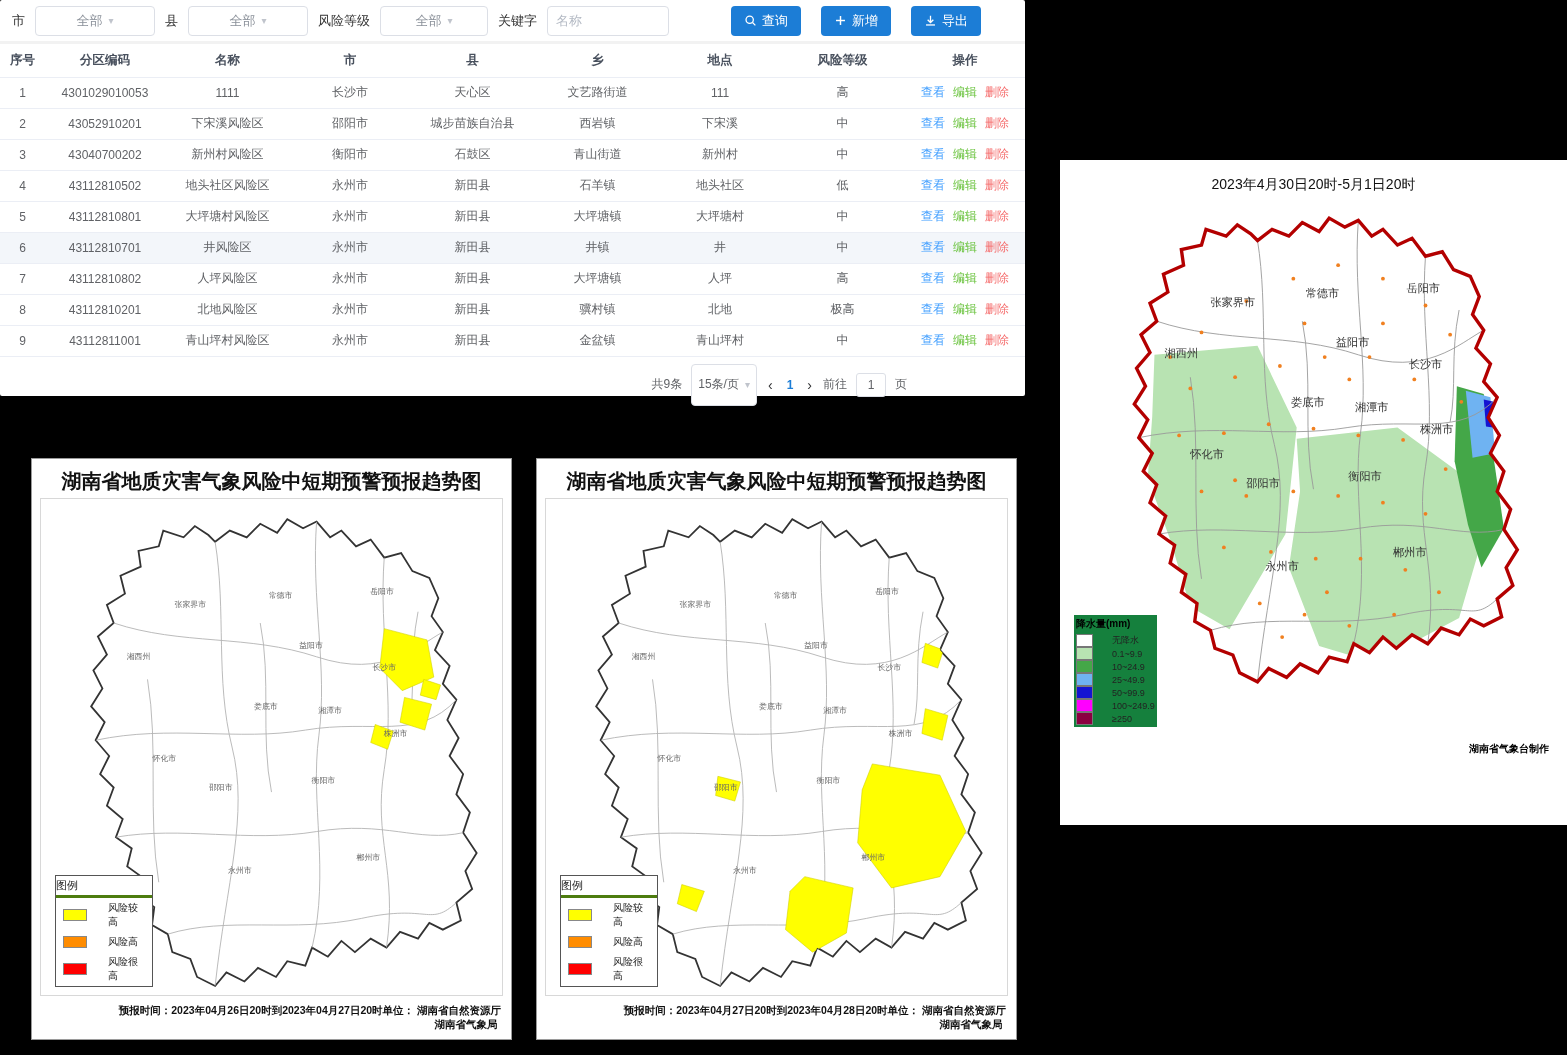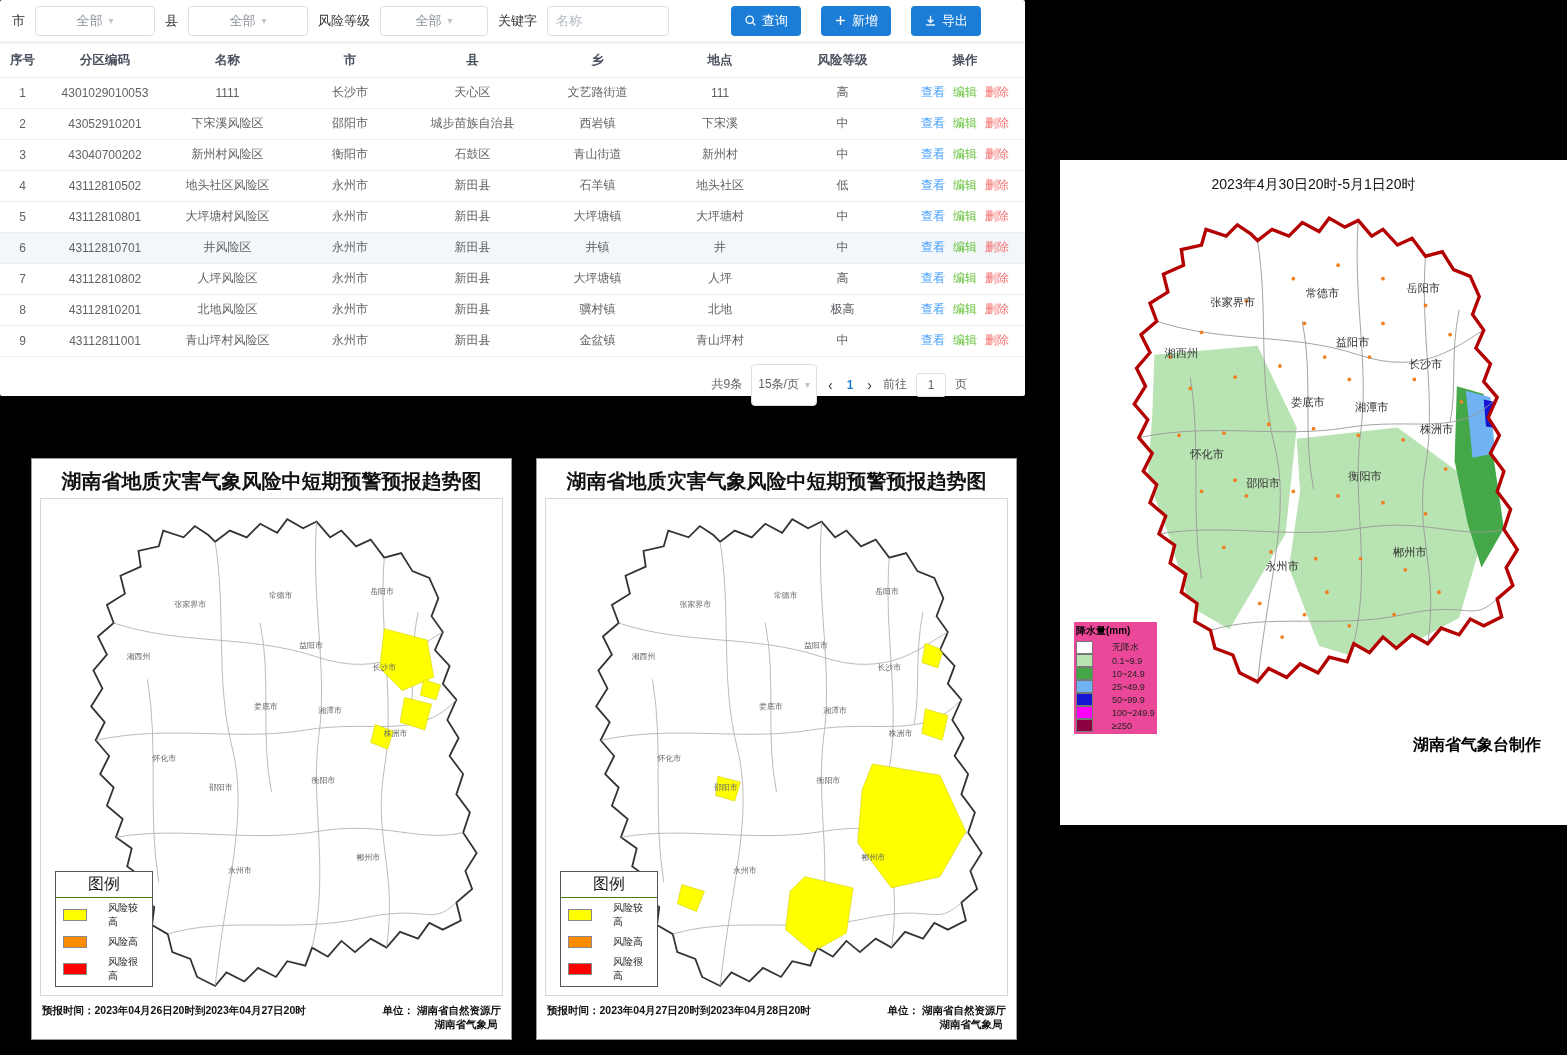--- a/index.html
+++ b/index.html
@@ -19,52 +19,52 @@
   .btn{display:inline-flex;align-items:center;gap:5px;background:#1c7dd6;color:#fff;border:none;border-radius:4px;height:30px;padding:0 13px;font-size:13px;cursor:pointer}
   .btn + .btn{margin-left:10px}
   .btn-search{margin-left:52px}
   .bicon{width:13px;height:13px}
   table{width:100%;border-collapse:collapse;table-layout:fixed}
   th{font-size:12.5px;color:#49515e;font-weight:bold;height:33px;border-bottom:1px solid #ebeef5;text-align:center;white-space:nowrap;overflow:hidden}
   td{font-size:12px;color:#606266;height:31px;border-bottom:1px solid #ebeef5;text-align:center;white-space:nowrap;overflow:hidden}
   tr.hl{background:#f3f6fa}
   .act{font-size:12px;margin:0 4px;cursor:pointer;text-decoration:none}
   .act0{color:#409eff}.act1{color:#67c23a}.act2{color:#f56c6c}
-  .pagination{display:flex;align-items:center;justify-content:flex-end;padding:7px 58px 0 0;gap:9px;font-size:12px;color:#606266}
+  .pagination{display:flex;align-items:center;justify-content:flex-end;padding:7px 118px 0 0;gap:9px;font-size:12px;color:#606266}
   .pg-size{height:42px;font-size:12px;padding:0 6px;color:#606266}
   .pg-arrow{color:#303133;font-size:14px;cursor:pointer;padding:0 2px}
   .pg-cur{color:#1c7dd6;font-weight:bold;cursor:pointer;padding:0 3px}
   .pg-input{width:30px;height:24px;border:1px solid #dcdfe6;border-radius:3px;text-align:center;font-size:12px;color:#606266}
 
   
   .trend-panel{width:481px;height:582px;border:1px solid #9a9a9a;padding:4px 8px 6px}
   .trend-title{text-align:center;font-size:20px;font-weight:bold;color:#111;padding:5px 0 3px}
   .map-wrap{position:relative;height:498px;border:1px solid #d8d8d8}
   .map-wrap svg{width:100%;height:100%;display:block}
   .trend-legend{position:absolute;left:14px;bottom:8px;background:#fff;border:1px solid #555;width:98px}
-  .lg-title{text-align:center;border-bottom:1px solid #4d7c0f;padding:2px 0;font-size:16px;color:#222}
+  .lg-title{text-align:left;border-bottom:3px solid #4d7c0f;padding:2px 0;font-size:11px;color:#222}
   .lg-row{display:flex;align-items:center;gap:21px;padding:3px 7px}
   .lg-swatch{width:24px;height:12px;border:1px solid #888;flex:none}
   .lg-row span:last-child{font-size:10px;color:#222}
-  .trend-caption{display:flex;justify-content:space-between;font-size:10.5px;font-weight:bold;color:#111;padding:8px 2px 0}
+  .trend-caption{display:flex;justify-content:flex-end;font-size:10.5px;font-weight:bold;color:#111;padding:8px 2px 0}
   .unit-block{text-align:left}
   .unit-line2{padding-left:52px}
 
   
   .precip-panel{left:1060px;top:160px;width:507px;height:665px;padding:8px 10px}
   .precip-title{text-align:center;font-weight:bold;font-size:17px;color:#000;margin-top:8px}
   .precip-subtitle{text-align:center;font-size:14px;color:#111;margin-top:8px}
   .precip-map{position:relative;height:560px;margin-top:4px}
   .precip-map svg{width:100%;height:88%;display:block}
-  .precip-legend{position:absolute;left:4px;bottom:24px;font-size:9px;color:#000;background:#ec4899;padding:2px}
+  .precip-legend{position:absolute;left:4px;bottom:31px;font-size:9px;color:#000;background:#15803d;padding:2px}
   .pl-title{font-weight:bold;font-size:10px;margin-bottom:3px}
   .precip-legend .lg-row{padding:0;gap:19px}
   .pl-swatch{width:17px;height:13px;border:1px solid #777;flex:none}
   .precip-legend .lg-row span:last-child{font-size:9px}
-  .precip-credit{position:absolute;right:16px;bottom:2px;font-weight:bold;font-size:16px;color:#000}
+  .precip-credit{position:absolute;right:8px;bottom:2px;font-weight:bold;font-size:10px;color:#000}
 
   g[data-cities="trend"] text{font-size:7px;fill:#666}
   g[data-cities="precip"] text{font-size:10px;fill:#333}
 </style>
 </head>
 <body>
 
 <svg width="0" height="0" style="position:absolute" aria-hidden="true">
   <defs>
     <path id="hunanPath" d="M150,38 L163,28 L178,34 L190,22 L205,30 L214,18 L228,26 L240,20 L252,34 L262,28 L275,42 L288,36 L300,52 L315,48 L325,64 L340,70 L348,88 L342,104 L352,118 L345,134 L358,148 L352,164 L364,178 L356,196 L366,212 L358,228 L370,244 L364,262 L376,278 L370,296 L382,314 L372,330 L378,346 L364,358 L368,374 L352,382 L340,376 L330,390 L314,384 L302,398 L288,390 L274,402 L262,392 L250,406 L236,398 L230,414 L214,410 L204,424 L188,416 L176,428 L160,420 L150,432 L134,424 L128,408 L112,402 L108,386 L94,378 L96,362 L82,352 L86,336 L72,326 L76,310 L62,300 L68,284 L54,272 L60,256 L48,244 L56,228 L44,214 L52,198 L40,184 L50,168 L42,152 L54,138 L46,122 L60,110 L54,94 L70,84 L66,68 L84,60 L82,46 L100,42 L104,28 L122,34 L132,24 L144,32 Z"></path>

